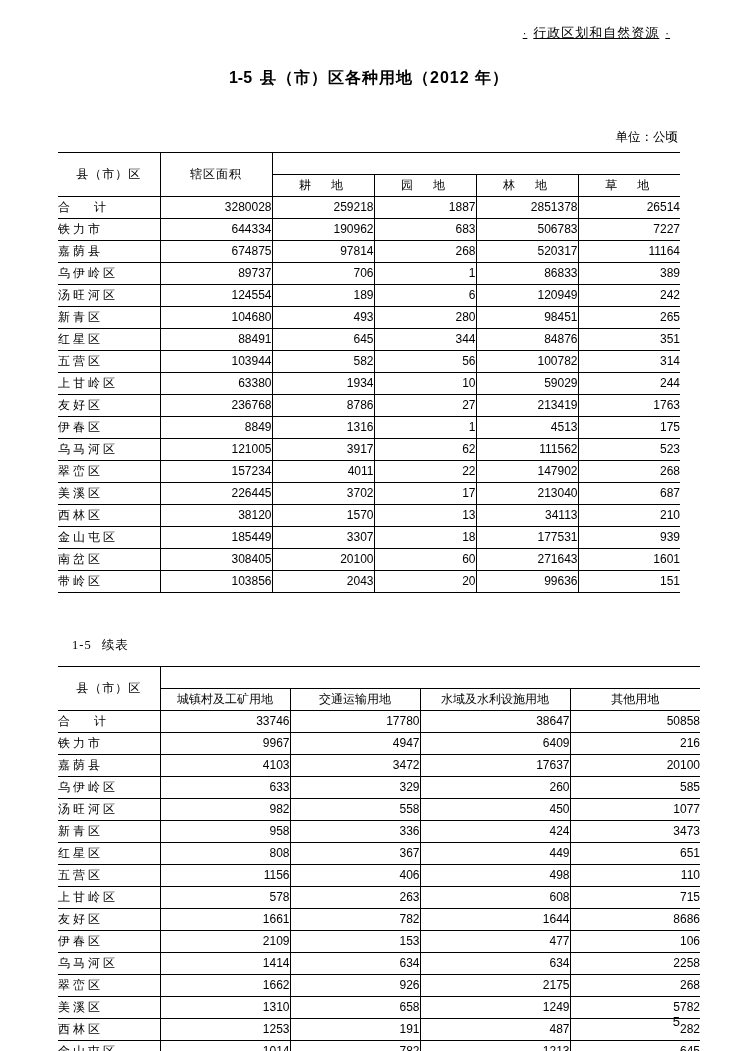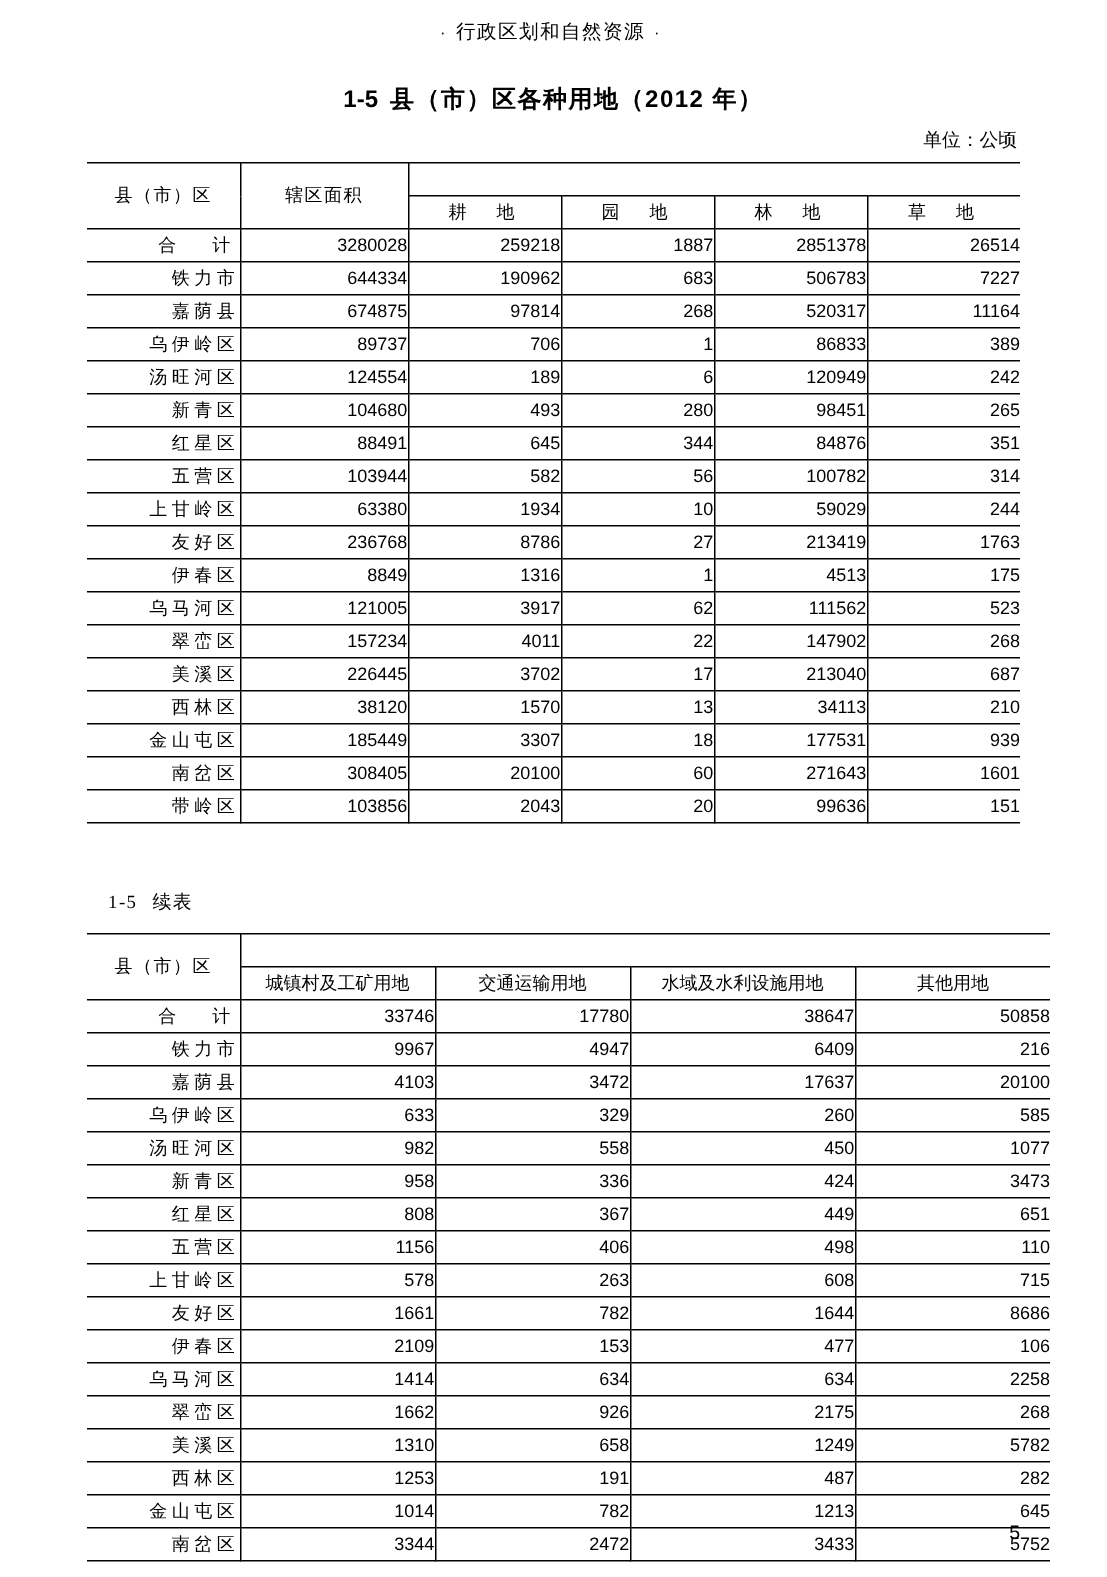--- a/index.html
+++ b/index.html
@@ -16,47 +16,48 @@
     overflow: hidden;
   }
   .page {
     position: relative;
     width: 738px;
     height: 1051px;
     box-sizing: border-box;
     padding: 0 58px;
   }
   .running-head {
-    text-align: center;
+    text-align: right;
     font-size: 13px;
     letter-spacing: 1px;
-    padding-top: 12px;
+    padding-top: 24px;
     padding-right: 4px;
     font-family: "Liberation Sans", "DejaVu Sans", sans-serif;
+    text-decoration: underline;
   }
   .running-head .dot {
     font-size: 11px;
     padding: 0 6px;
   }
   .doc-title {
     text-align: center;
     font-size: 16px;
     font-weight: bold;
     letter-spacing: 1px;
     margin-top: 26px;
     font-family: "Liberation Sans", "DejaVu Sans", sans-serif;
   }
   .doc-title .num {
     letter-spacing: 0px;
     padding-right: 8px;
   }
   .unit-line {
     text-align: right;
     font-size: 12.5px;
-    margin-top: 8px;
+    margin-top: 40px;
     padding-right: 2px;
     font-family: "Liberation Sans", "DejaVu Sans", sans-serif;
   }
   table.landtable {
     border-collapse: collapse;
     width: 622px;
     margin-top: 6px;
     table-layout: fixed;
   }
   table.landtable td, table.landtable th {
@@ -79,21 +80,21 @@
     text-align: center;
     vertical-align: middle;
   }
   table.landtable tr.head td.hdr-name {
     letter-spacing: 1px;
   }
   .hdr-sub {
     letter-spacing: 4px;
   }
   td.rowname {
-    text-align: right;
+    text-align: left;
     letter-spacing: 3px;
     padding-left: 4px;
   }
   td.num {
     text-align: right;
     padding-right: 9px;
     font-family: "Liberation Sans", "DejaVu Sans", sans-serif;
   }
   tr.total td.rowname {
     letter-spacing: 6px;

